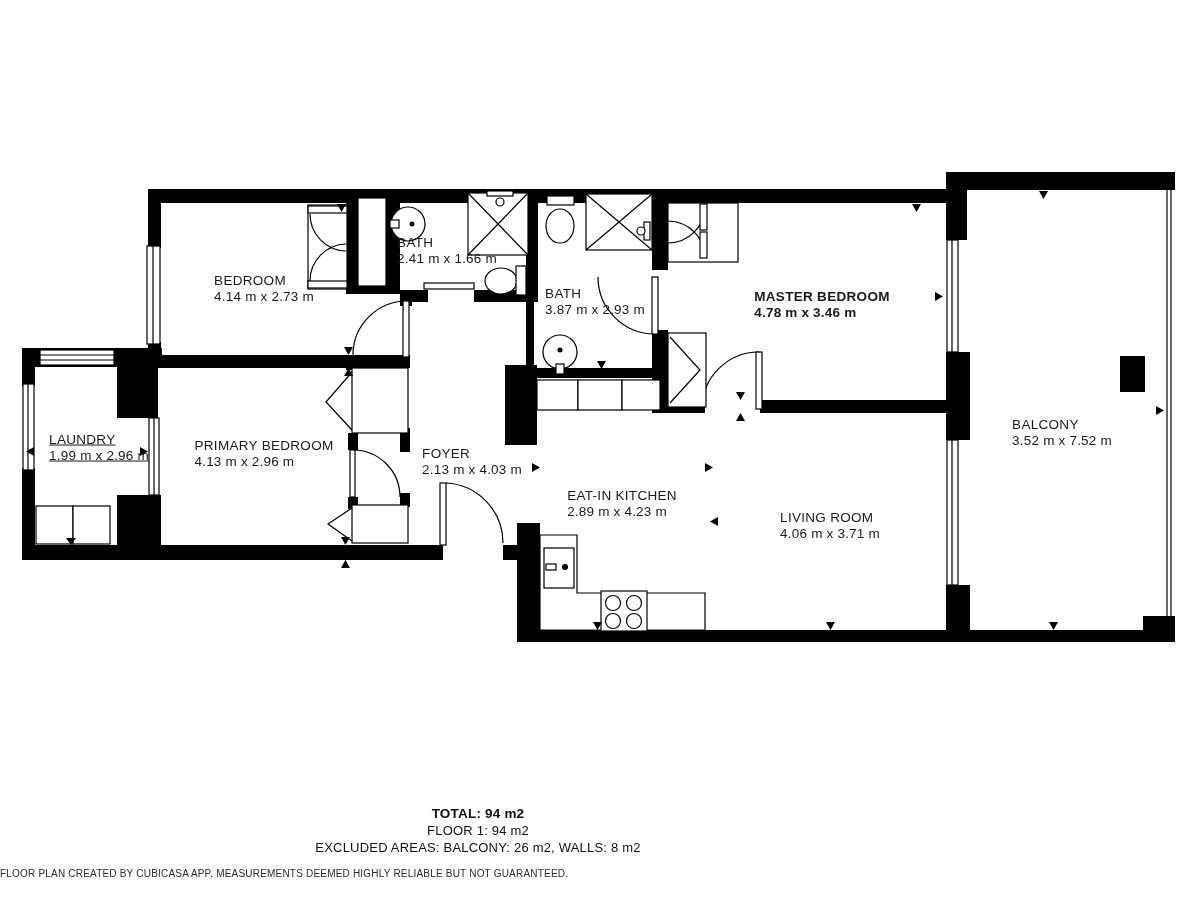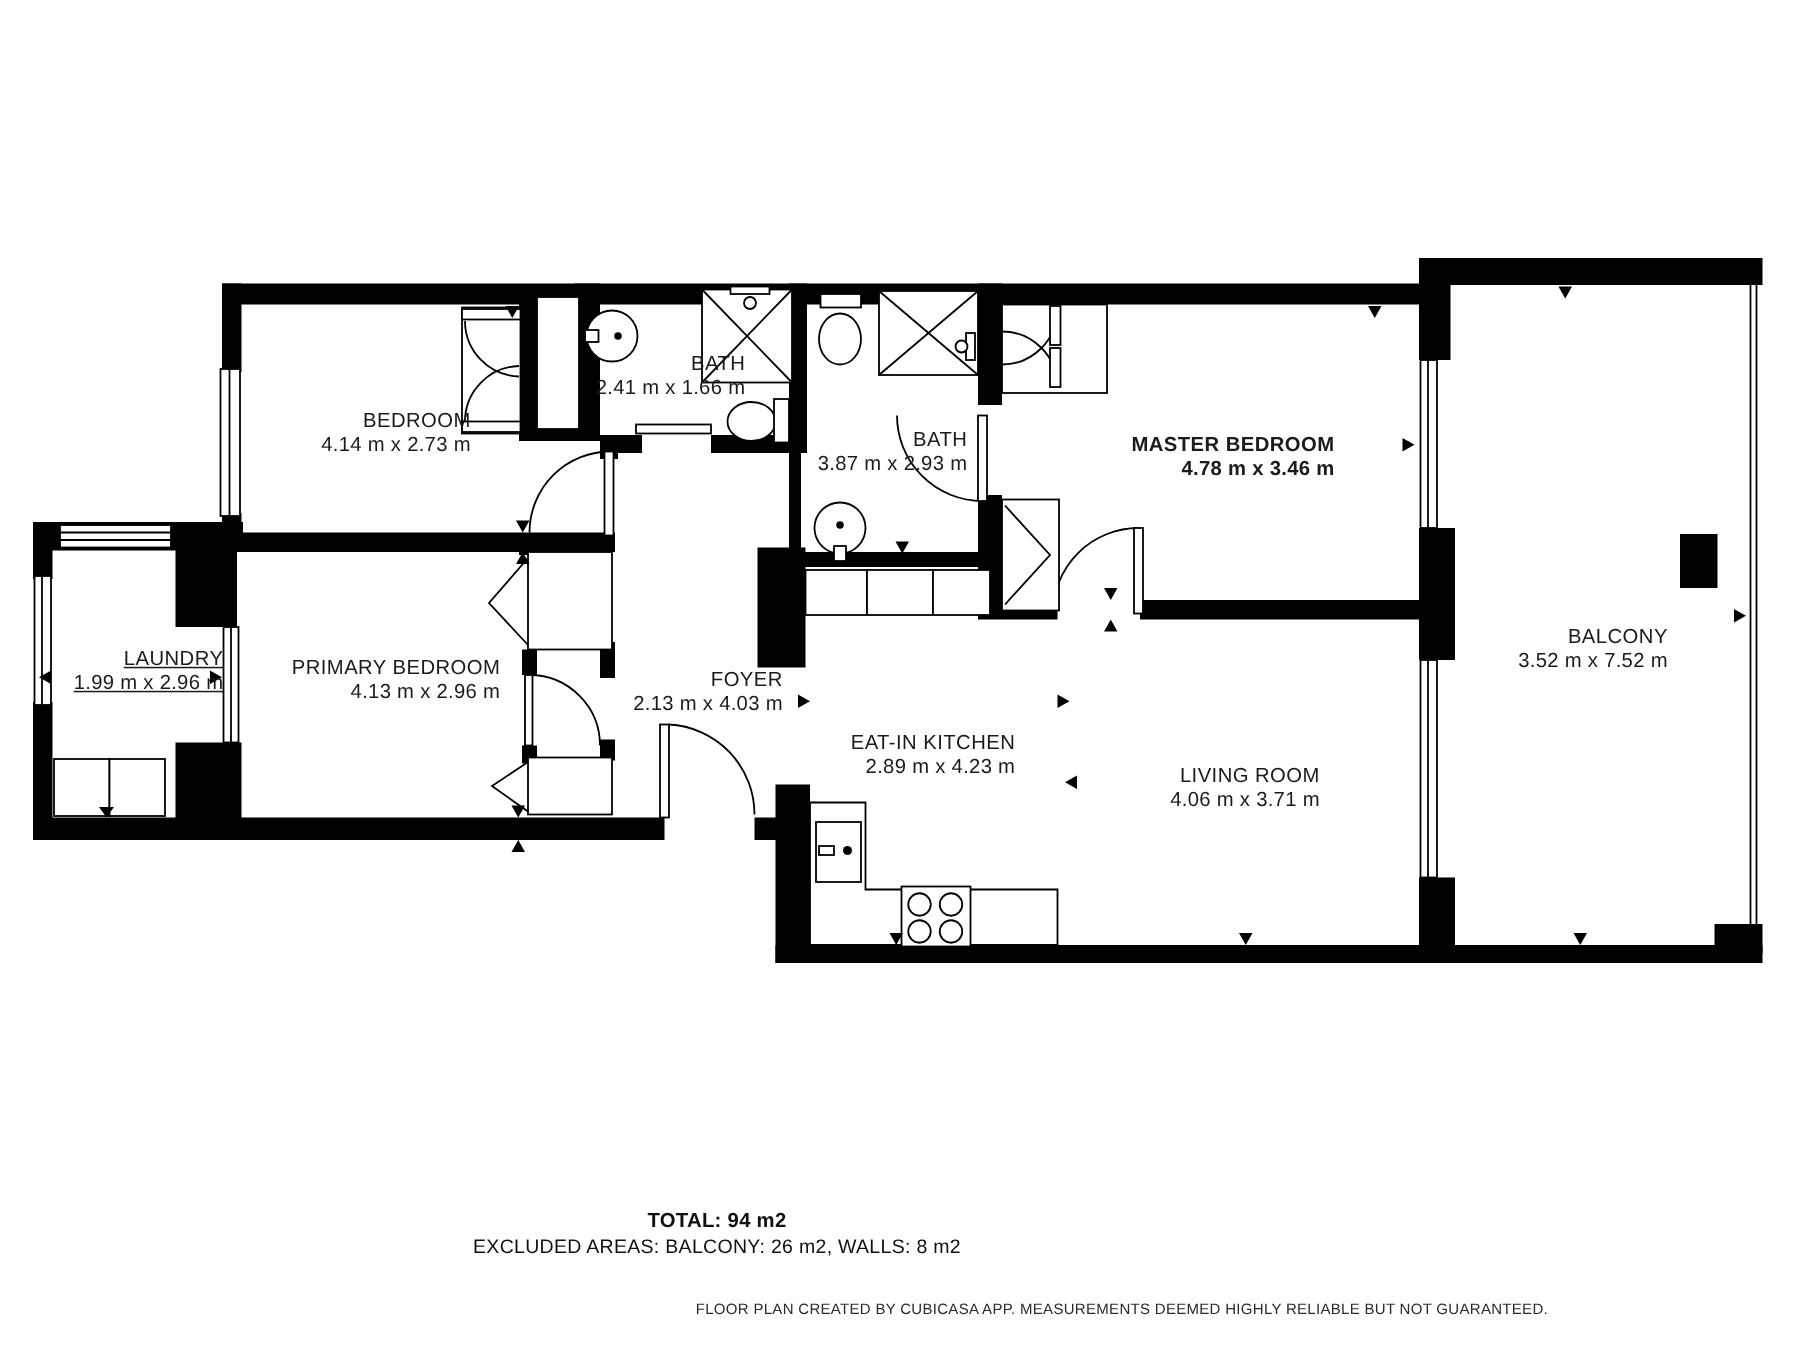--- a/index.html
+++ b/index.html
@@ -1,26 +1,26 @@
 <!DOCTYPE html>
 <html><head>
 <meta charset="utf-8">
 <style>
   html,body{margin:0;padding:0;background:#ffffff;}
   #stage{position:relative;width:1200px;height:900px;background:#ffffff;overflow:hidden;
          font-family:"Liberation Sans", sans-serif;}
   #plan-svg{position:absolute;left:0;top:0;}
-  .room-label{position:absolute;transform:translate(-50%,-50%);text-align:right;
+  .room-label{position:absolute;transform:translate(-50%,-50%);text-align:left;
               color:#1b1b1b;font-size:13.5px;line-height:1.22;white-space:nowrap;}
   .room-label .rname{letter-spacing:.3px;}
   .room-label .rdims{letter-spacing:.2px;}
   #summary{position:absolute;left:0;top:806px;width:956px;text-align:center;color:#111;}
   #summary .total{font-size:13.5px;font-weight:bold;letter-spacing:.2px;}
   #summary .line{font-size:13px;margin-top:2px;letter-spacing:.2px;}
-  #disclaimer{position:absolute;left:0;top:868px;width:1032px;text-align:right;
+  #disclaimer{position:absolute;left:0;top:868px;width:1032px;text-align:left;
               font-size:10px;color:#2b2b2b;letter-spacing:.2px;}
   svg .w{fill:#000;stroke:none;}
   svg .thin{stroke:#000;stroke-width:1.2;fill:none;}
   svg .box{stroke:#000;stroke-width:1.2;fill:#fff;}
   svg .fix{stroke:#000;stroke-width:1.2;fill:#fff;}
   svg .tick{fill:#000;stroke:none;}
 </style>
 </head>
 <body>
 
@@ -300,17 +300,18 @@
   <div class="rname">EAT-IN KITCHEN</div>
   <div class="rdims">2.89 m x 4.23 m</div>
 </div>
 <div class="room-label" style="left:830px;top:526px;">
   <div class="rname">LIVING ROOM</div>
   <div class="rdims">4.06 m x 3.71 m</div>
 </div>
 
 <div id="summary">
   <div class="total">TOTAL: 94 m2</div>
+  <div class="line">FLOOR 1: 94 m2</div>
   <div class="line">EXCLUDED AREAS: BALCONY: 26 m2, WALLS: 8 m2</div>
 </div>
 <div id="disclaimer">FLOOR PLAN CREATED BY CUBICASA APP. MEASUREMENTS DEEMED HIGHLY RELIABLE BUT NOT GUARANTEED.</div>
 
 </div>
 
 </body></html>

